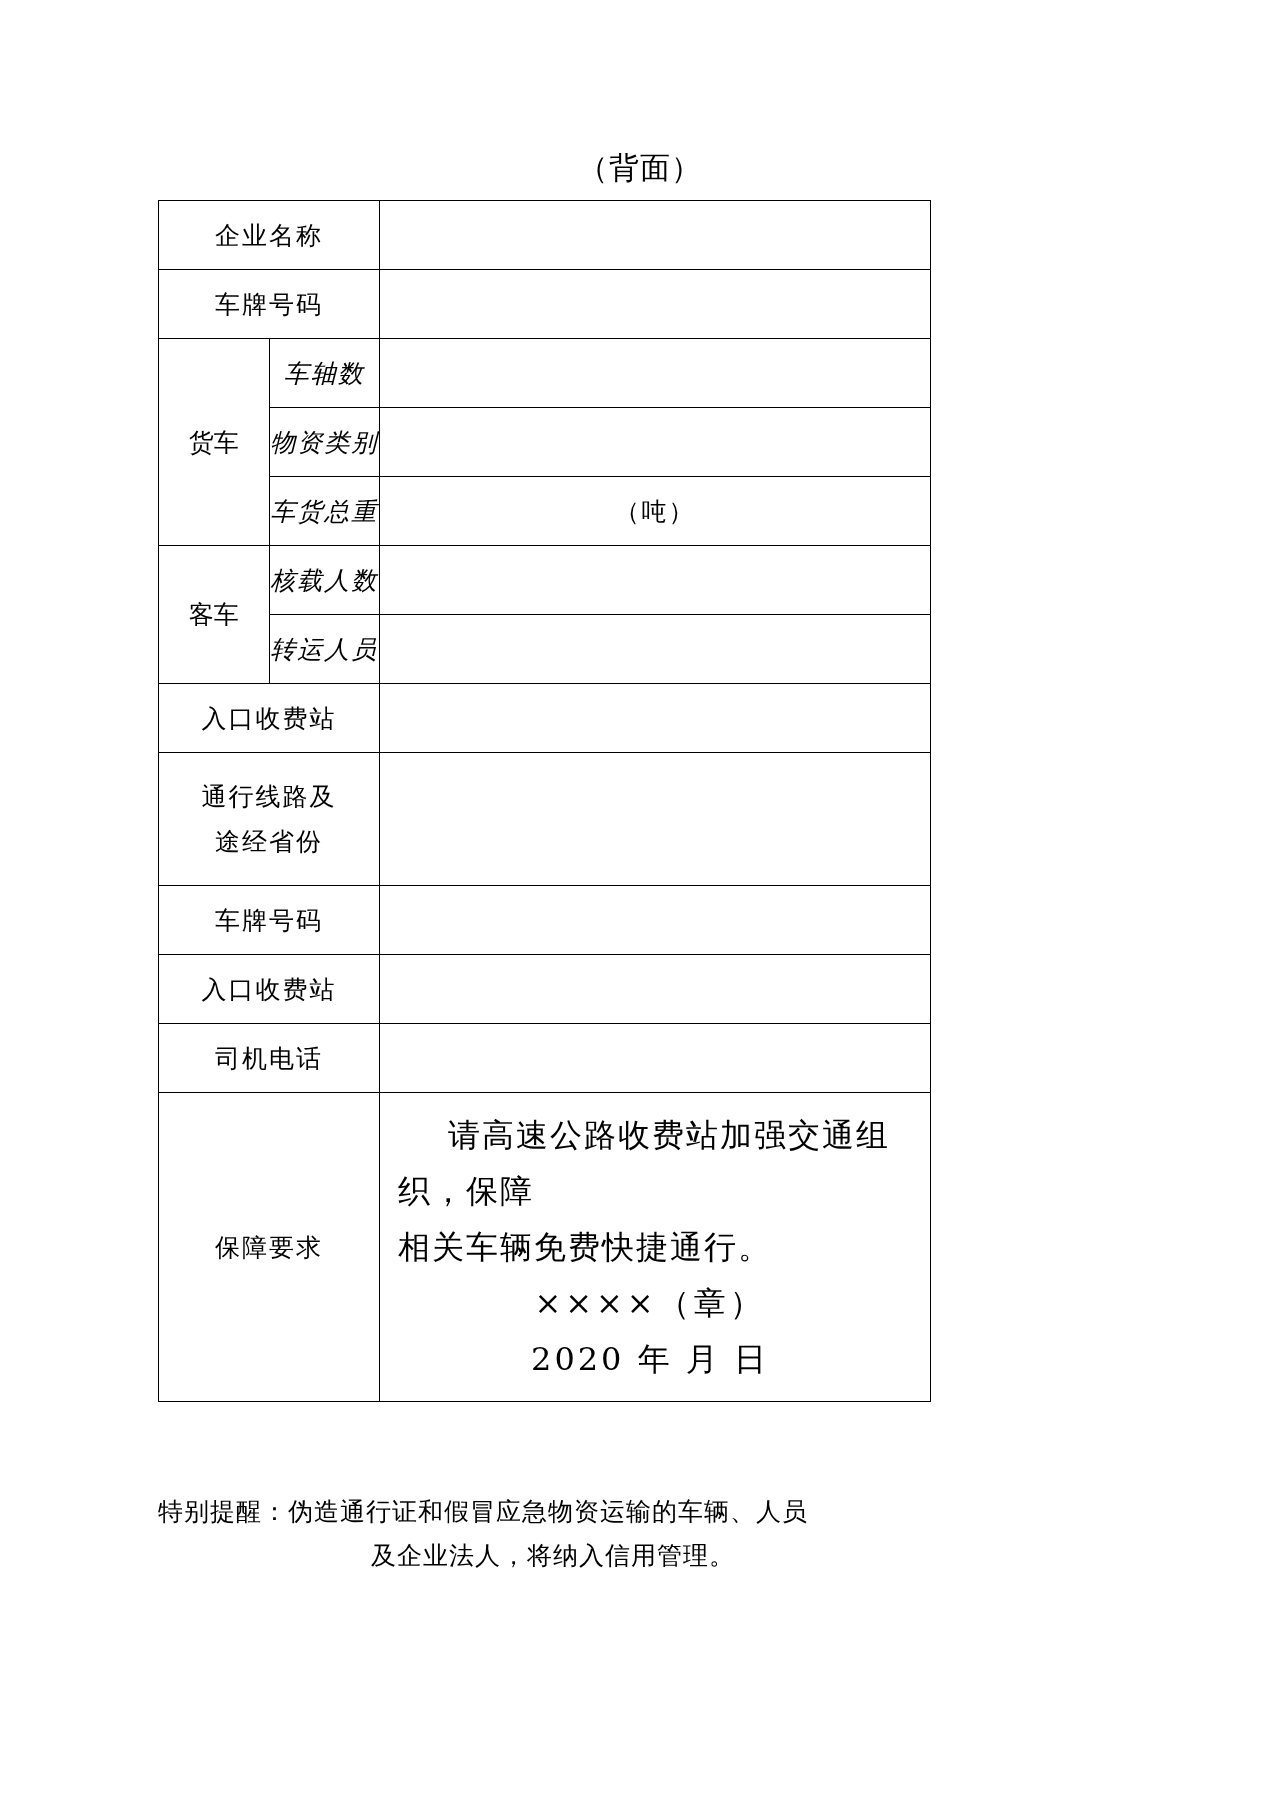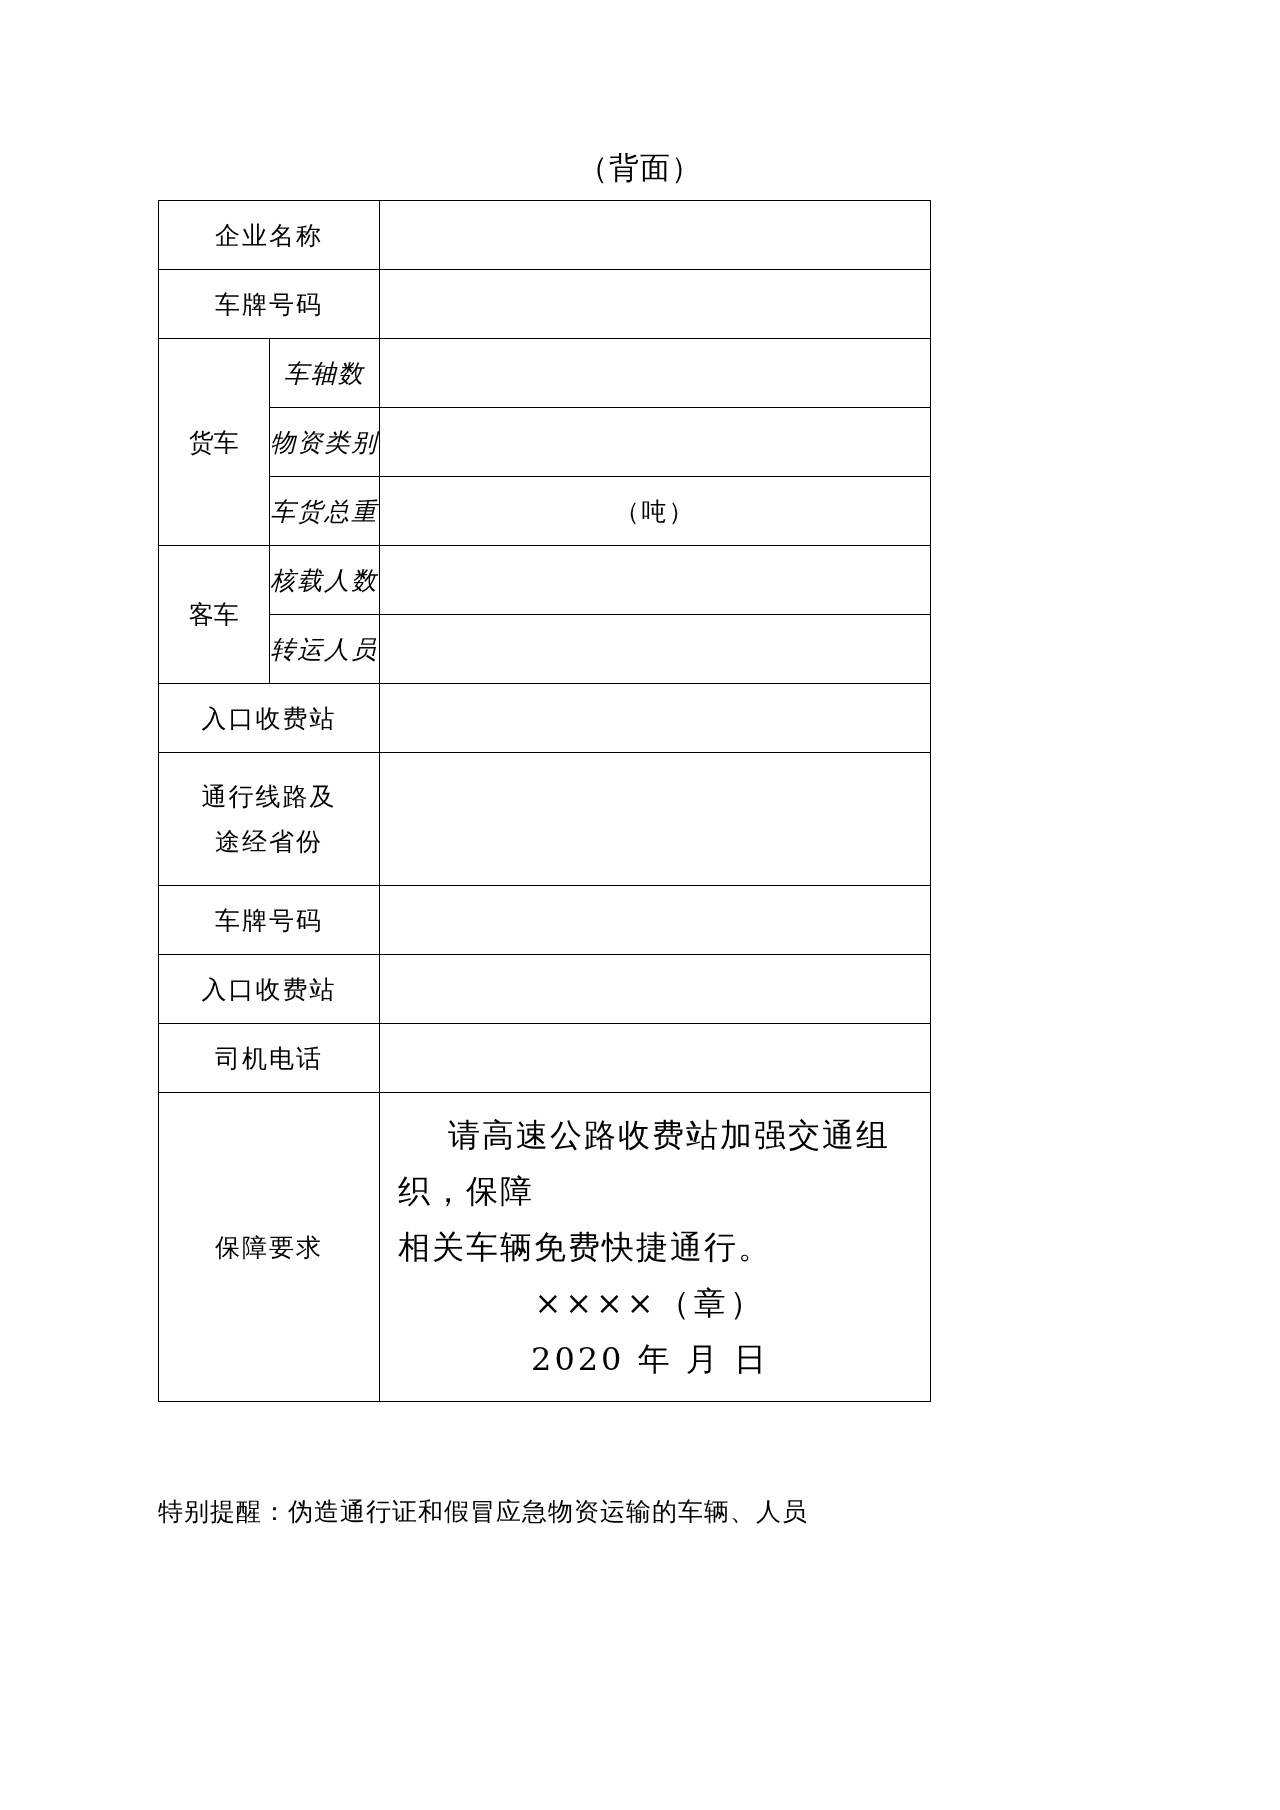--- a/index.html
+++ b/index.html
@@ -176,15 +176,16 @@
             <span class="stamp">××××（章）</span>
             <span class="date">2020 年    月    日</span>
           </div>
         </td>
       </tr>
     </tbody>
   </table>
 
   <div class="notice">
     <span class="line1">特别提醒：伪造通行证和假冒应急物资运输的车辆、人员</span>
+    <span class="line2">及企业法人，将纳入信用管理。</span>
   </div>
 
 </div>
 
 </body></html>

